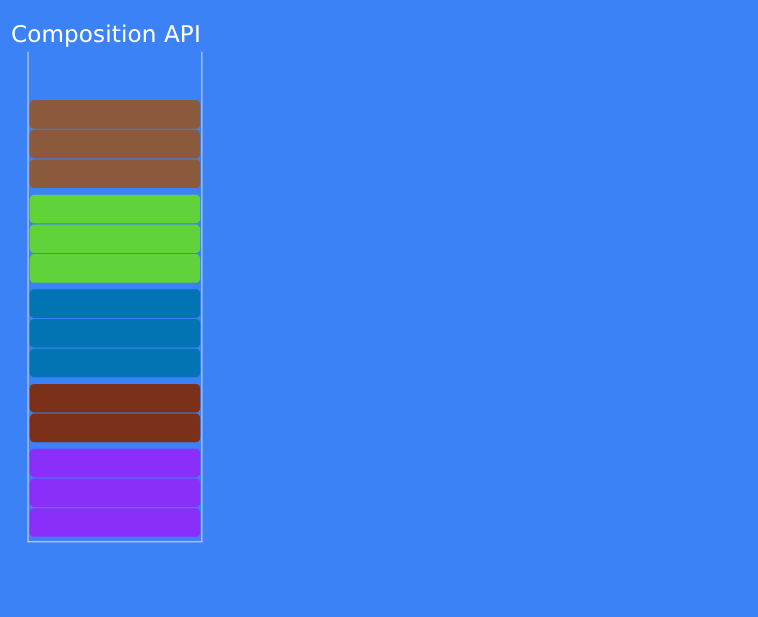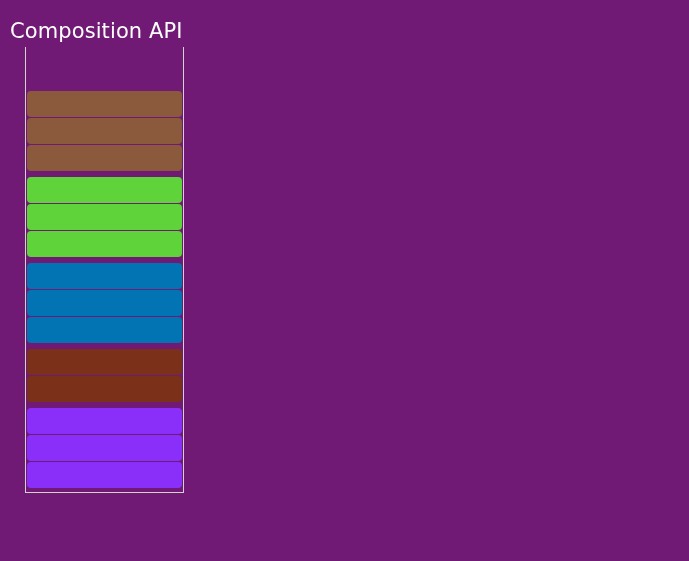--- a/index.html
+++ b/index.html
@@ -15,21 +15,21 @@
     overflow: hidden;
     font-family: "DejaVu Sans", "Liberation Sans", sans-serif;
   }
 
   #app-root {
     position: absolute;
     left: 0;
     top: 0;
     width: 689px;
     height: 561px;
-    background: #701a75;
+    background: #3b82f6;
   }
 
   #page-title {
     position: absolute;
     left: 10px;
     top: 18px;
     font-size: 21px;
     line-height: 26px;
     color: #ffffff;
     letter-spacing: 0.1px;

